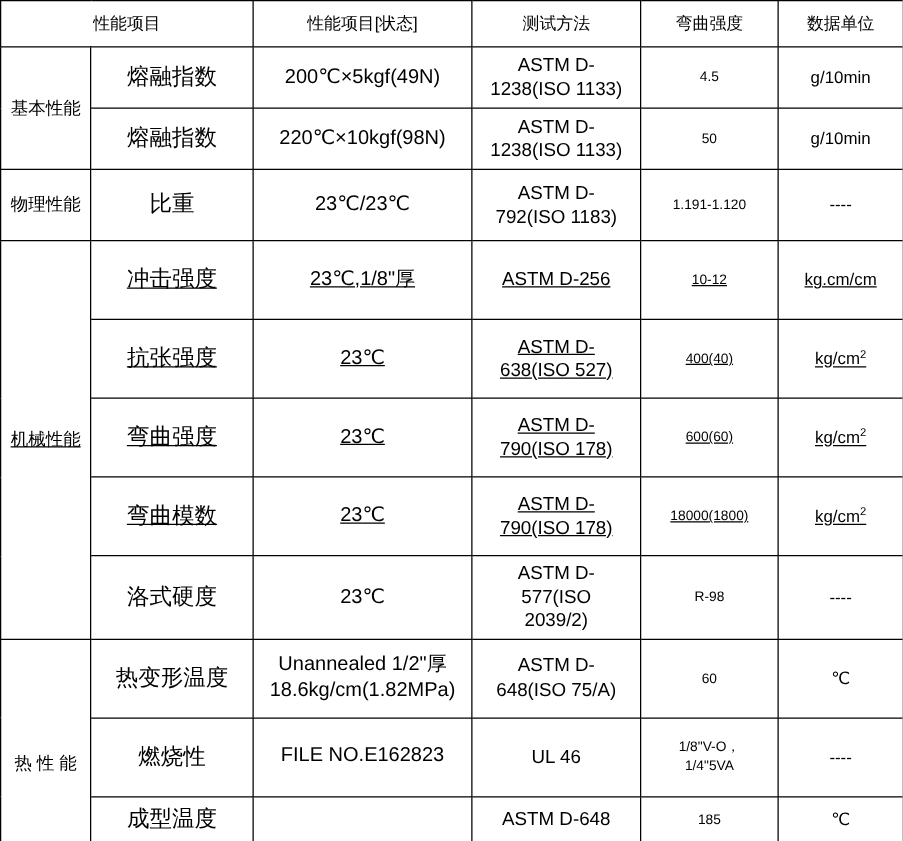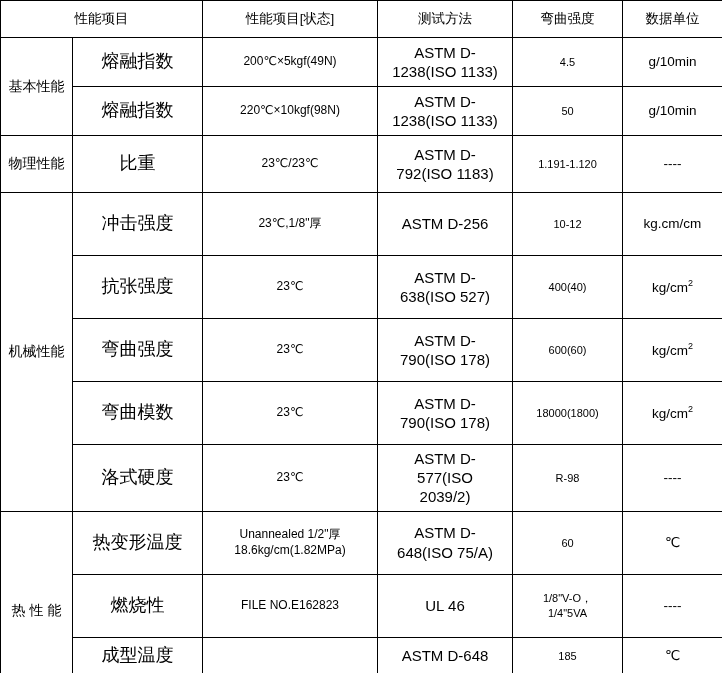--- a/index.html
+++ b/index.html
@@ -39,38 +39,38 @@
     font-size: 13.5px;
     height: 28px;
   }
   .grp {
     font-size: 14px;
   }
   .item {
     font-size: 18px;
   }
   .cond {
-    font-size: 12px;
+    font-size: 16px;
   }
   .method {
     font-size: 15px;
   }
   .value {
     font-size: 11px;
   }
   .unit {
     font-size: 13.5px;
   }
   sup {
     font-size: 9px;
     vertical-align: super;
   }
   .r-basic td { height: 40px; }
   .r-phys td { height: 48px; }
-  .r-mech td { height: 54px; }
+  .r-mech td { height: 54px; text-decoration: underline; }
   .r-therm td { height: 54px; }
   .r-short td { height: 28px; }
   .nowrap { white-space: nowrap; }
 </style>
 </head>
 <body>
 
 <table id="spec-table">
   <colgroup>
     <col class="c0">

